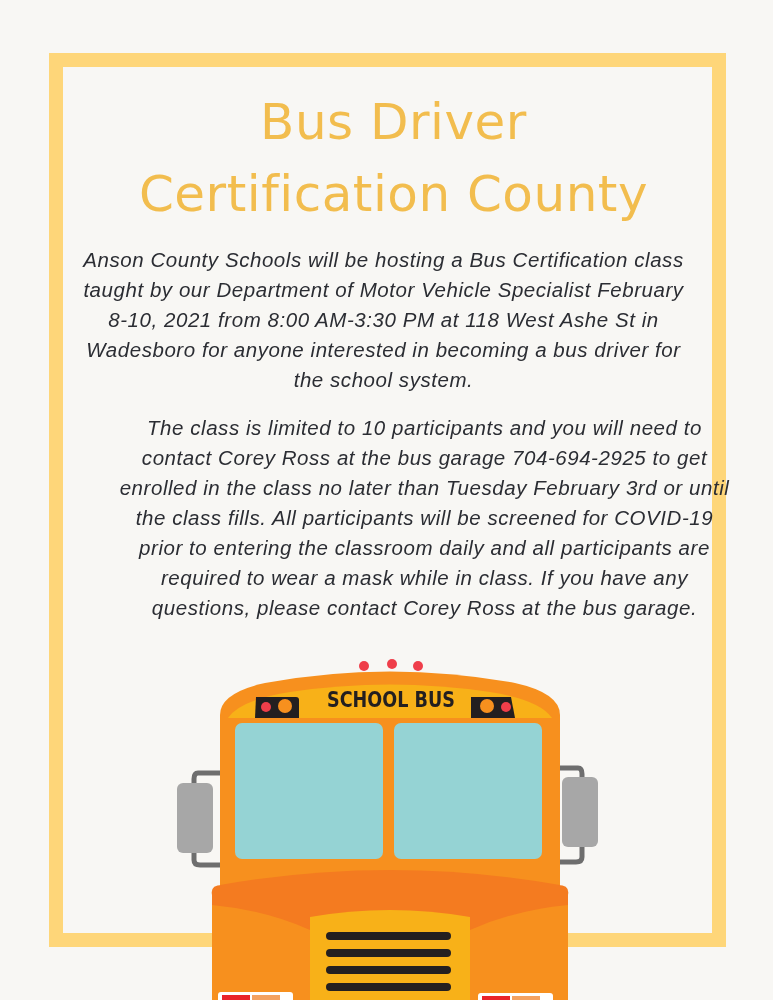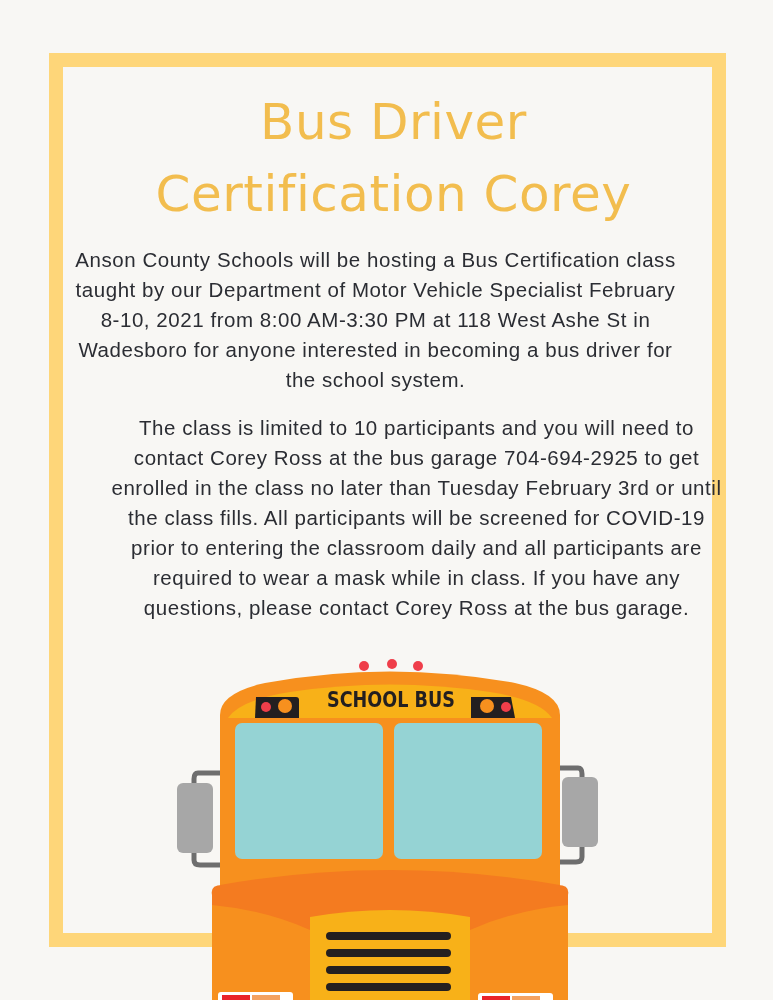--- a/index.html
+++ b/index.html
@@ -1,34 +1,34 @@
 <!DOCTYPE html>
 <html><head>
 <meta charset="utf-8">
 <style>
   html, body { margin:0; padding:0; }
   body { width:773px; height:1000px; background:#f8f7f4; position:relative; overflow:hidden; }
   .frame { position:absolute; left:49px; top:53px; width:677px; height:894px; box-sizing:border-box; border:14px solid #fed679; }
   .title { position:absolute; left:63px; width:649px; top:86px; text-align:center; color:#f2bd4e;
            font-family:"DejaVu Sans", sans-serif; font-weight:normal; font-size:50px; line-height:72px; margin:0; letter-spacing:0.5px; }
   .title span { display:block;padding-left:12px; }
-  .para { position:absolute; left:66px; width:619px; text-align:center; color:#2b2d33;
-          font-family:"Liberation Sans", sans-serif; font-size:20.5px; line-height:30px; letter-spacing:0.55px; margin:0; }
+  .para { position:absolute; left:74px; width:619px; text-align:center; color:#2b2d33;
+          font-family:"Liberation Sans", sans-serif; font-size:20.5px; line-height:30px; letter-spacing:0.55px; margin:0;font-style:italic; }
   .p1 { top:245px; }
   .p2 { top:413px;margin-left:41px; }
   .bus { position:absolute; left:170px; top:655px; width:440px; height:345px; }
 </style>
 </head>
 <body>
 
 <div class="frame"></div>
 
 <h1 class="title">
   <span>Bus Driver</span>
-  <span>Certification Corey</span>
+  <span>Certification County</span>
 </h1>
 
 <p class="para p1">Anson County Schools will be hosting a Bus Certification class taught by our Department of Motor Vehicle Specialist February 8-10, 2021 from 8:00 AM-3:30 PM at 118 West Ashe St in Wadesboro for anyone interested in becoming a bus driver for the school system.</p>
 <p class="para p2">The class is limited to 10 participants and you will need to contact Corey Ross at the bus garage 704-694-2925 to get enrolled in the class no later than Tuesday February 3rd or until the class fills.  All participants will be screened for COVID-19 prior to entering the classroom daily and all participants are required to wear a mask while in class.  If you have any questions, please contact Corey Ross at the bus garage.</p>
 
 <svg class="bus" viewBox="0 0 440 345" xmlns="http://www.w3.org/2000/svg">
 
   <g>
     <path d="M52 118 H28 Q24 118 24 124 V205 Q24 210 30 210 H52" fill="none" stroke="#6e6e6e" stroke-width="5"></path>
     <rect x="7" y="128" width="36" height="70" rx="6" fill="#a7a7a7"></rect>

